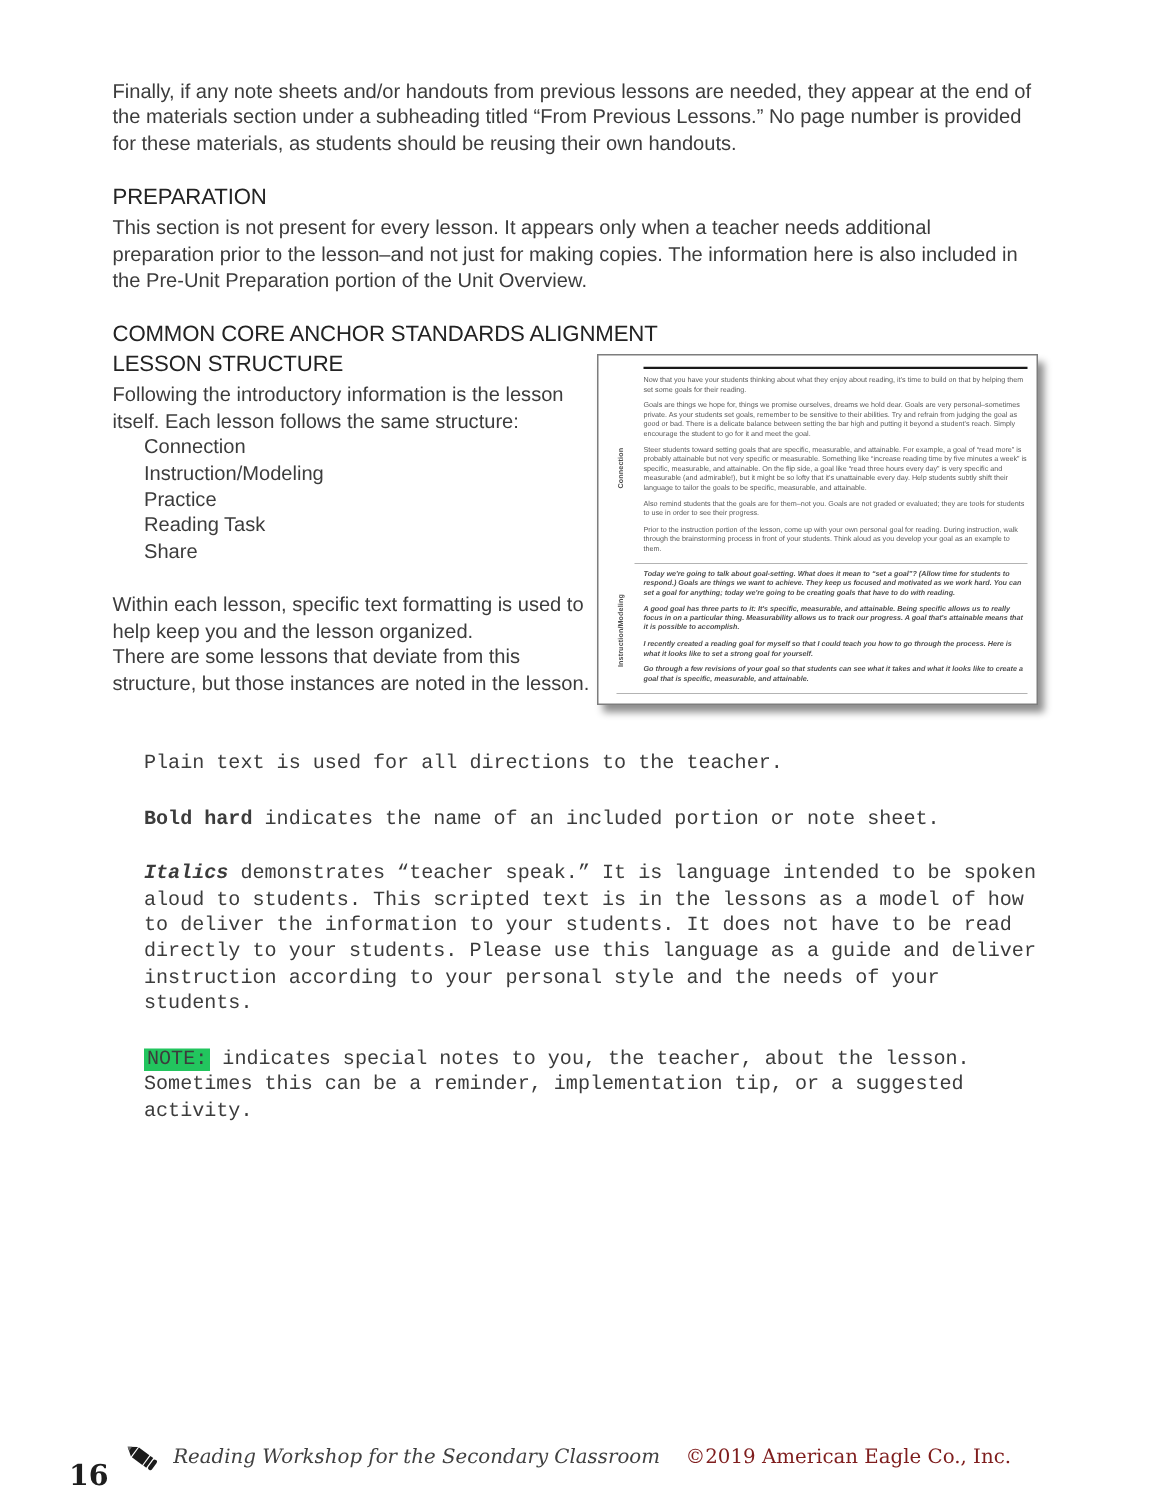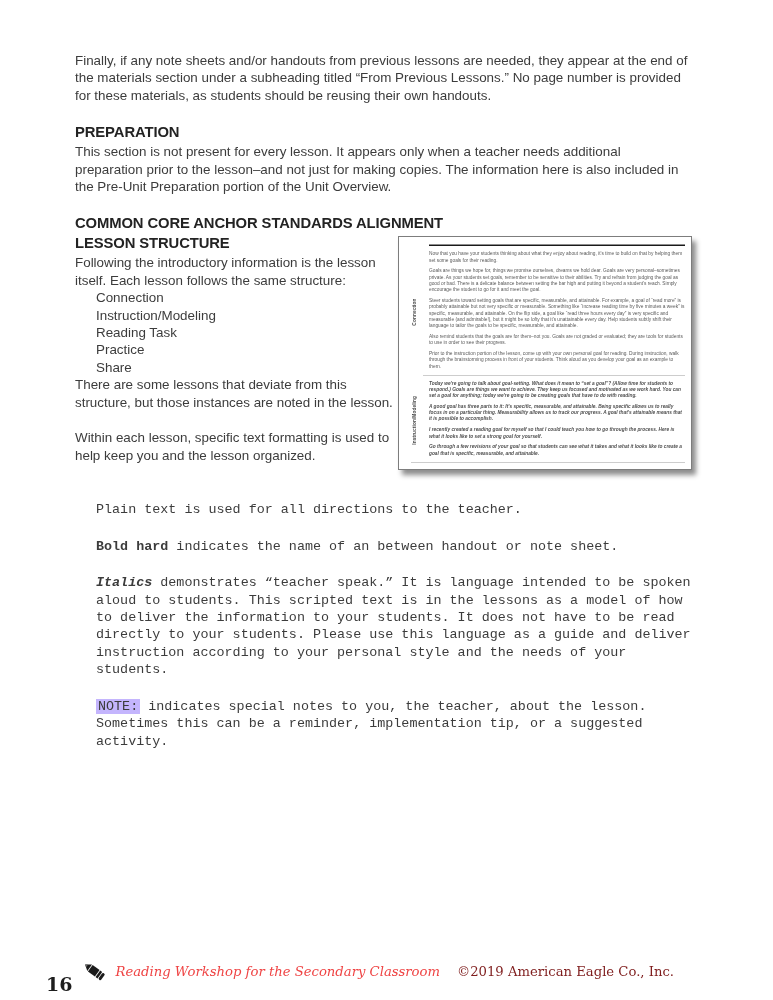--- a/index.html
+++ b/index.html
@@ -9,21 +9,21 @@
     font-family:"Liberation Sans", sans-serif;
     color:#3c3c3c;
   }
   .content {
     position:absolute; left:75px; top:52px; width:617px;
     font-size:13.4px; line-height:17.4px;
   }
   p { margin:0; }
   .para { margin:0 0 0 0; }
   .section-heading {
-    font-size:14.8px; line-height:18px; font-weight:bold; color:#232323;
+    font-size:14.8px; line-height:18px; font-weight:normal; color:#232323;
     letter-spacing:-0.1px; margin:17px 0 2px 0;
   }
   .gap-lg { margin-top:19px; }
   
   .ls-row { position:relative; min-height:242px; }
   .ls-left { width:326px; }
   .ls-list { list-style:none; margin:0; padding:0 0 0 21px; }
   .ls-formatting-intro { margin-top:18px; }
   
   .screenshot {
@@ -45,29 +45,29 @@
   }
   .shot-paras { width:512px; font-size:9.6px; line-height:12.6px; }
   .shot-paras p { margin:0 0 9px 0; }
   .shot-script p { font-style:italic; font-weight:bold; color:#4f4f4f; }
   .shot-sep { margin:3px 0 8px 48px; border-top:1px solid #9a9a9a; }
   
   .notes { margin:25px 0 0 21px; width:596px; }
   .notes p { margin-bottom:19px;font-family:Liberation Mono, monospace; }
   .lead-bold { font-weight:bold; }
   .lead-bold-italic { font-weight:bold; font-style:italic; }
-  .lead-highlight { background:#c4b5fd; padding:0 2px; }
+  .lead-highlight { background:#22c55e; padding:0 2px; }
   
   .footer {
     position:absolute; left:46px; top:947px; display:flex; align-items:center;
     font-family:"DejaVu Serif", serif; font-size:13.2px; color:#2e2e2e;
   }
   .footer .page-num { font-weight:bold; font-size:19px; margin-right:11px; color:#1d1d1d;margin-top:26px; }
   .footer .pencil { margin-right:8px; display:inline-flex; }
-  .footer .book-title { font-style:italic; margin-right:17px; color:#ef4444; }
+  .footer .book-title { font-style:italic; margin-right:17px; color:#404040; }
   .footer .copyright { color:#7f1d1d; }
 </style>
 </head>
 <body>
 
 <div class="content">
 
   <p class="para">Finally, if any note sheets and/or handouts from previous lessons are needed, they appear at the end of the materials section under a subheading titled “From Previous Lessons.” No page number is provided for these materials, as students should be reusing their own handouts.</p>
 
   <div class="section-heading gap-lg">PREPARATION</div>
@@ -75,26 +75,26 @@
 
   <div class="section-heading gap-lg">COMMON CORE ANCHOR STANDARDS ALIGNMENT</div>
 
   <div class="ls-row">
     <div class="ls-left">
       <div class="section-heading" style="margin-top:0">LESSON STRUCTURE</div>
       <p class="para">Following the introductory information is the lesson itself. Each lesson follows the same structure:</p>
       <ul class="ls-list">
         <li>Connection</li>
         <li>Instruction/Modeling</li>
+        <li>Practice</li>
         <li>Reading Task</li>
-        <li>Practice</li>
         <li>Share</li>
       </ul>
+      <p class="para ls-formatting-intro">Within each lesson, specific text formatting is used to help keep you and the lesson organized.</p>
       <p class="para">There are some lessons that deviate from this structure, but those instances are noted in the lesson.</p>
-      <p class="para ls-formatting-intro">Within each lesson, specific text formatting is used to help keep you and the lesson organized.</p>
     </div>
 
     <div class="screenshot">
       <div class="shot-inner">
         <div class="shot-rule"></div>
         <div class="shot-section">
           <div class="shot-label-col">
             <span class="shot-label">Connection</span>
           </div>
           <div class="shot-paras">
@@ -117,21 +117,21 @@
             <p>Go through a few revisions of your goal so that students can see what it takes and what it looks like to create a goal that is specific, measurable, and attainable.</p>
           </div>
         </div>
         <div class="shot-sep" style="margin-left:24px"></div>
       </div>
     </div>
   </div>
 
   <div class="notes">
     <p>Plain text is used for all directions to the teacher.</p>
-    <p><span class="lead-bold">Bold hard</span><span> indicates the name of an between handout or note sheet.</span></p>
+    <p><span class="lead-bold">Bold hard</span><span> indicates the name of an included portion or note sheet.</span></p>
     <p><span class="lead-bold-italic">Italics</span><span> demonstrates “teacher speak.” It is language intended to be spoken aloud to students. This scripted text is in the lessons as a model of how to deliver the information to your students. It does not have to be read directly to your students. Please use this language as a guide and deliver instruction according to your personal style and the needs of your students.</span></p>
     <p><span class="lead-highlight">NOTE:</span><span> indicates special notes to you, the teacher, about the lesson. Sometimes this can be a reminder, implementation tip, or a suggested activity.</span></p>
   </div>
 
 </div>
 
 <div class="footer">
   <span class="page-num">16</span>
   <span class="pencil">
     <svg width="24" height="20" viewBox="0 0 24 20">

